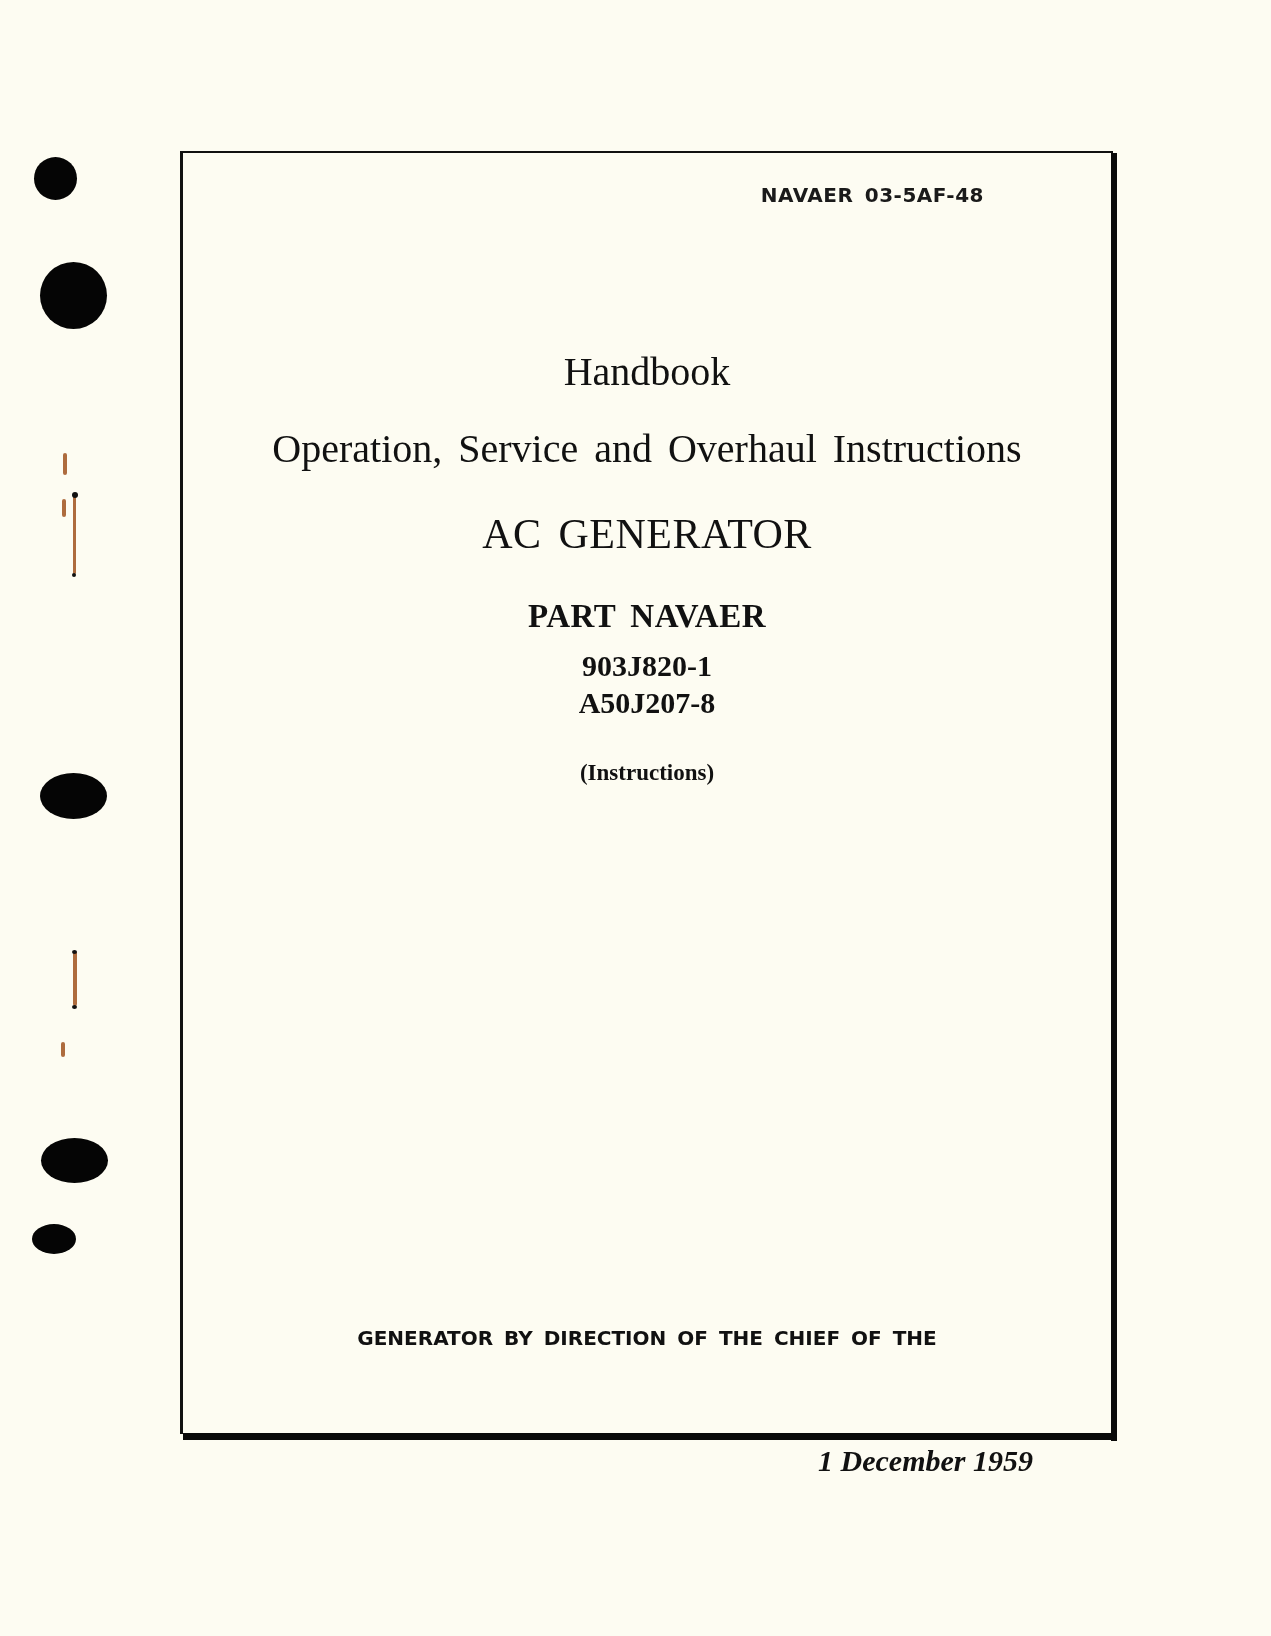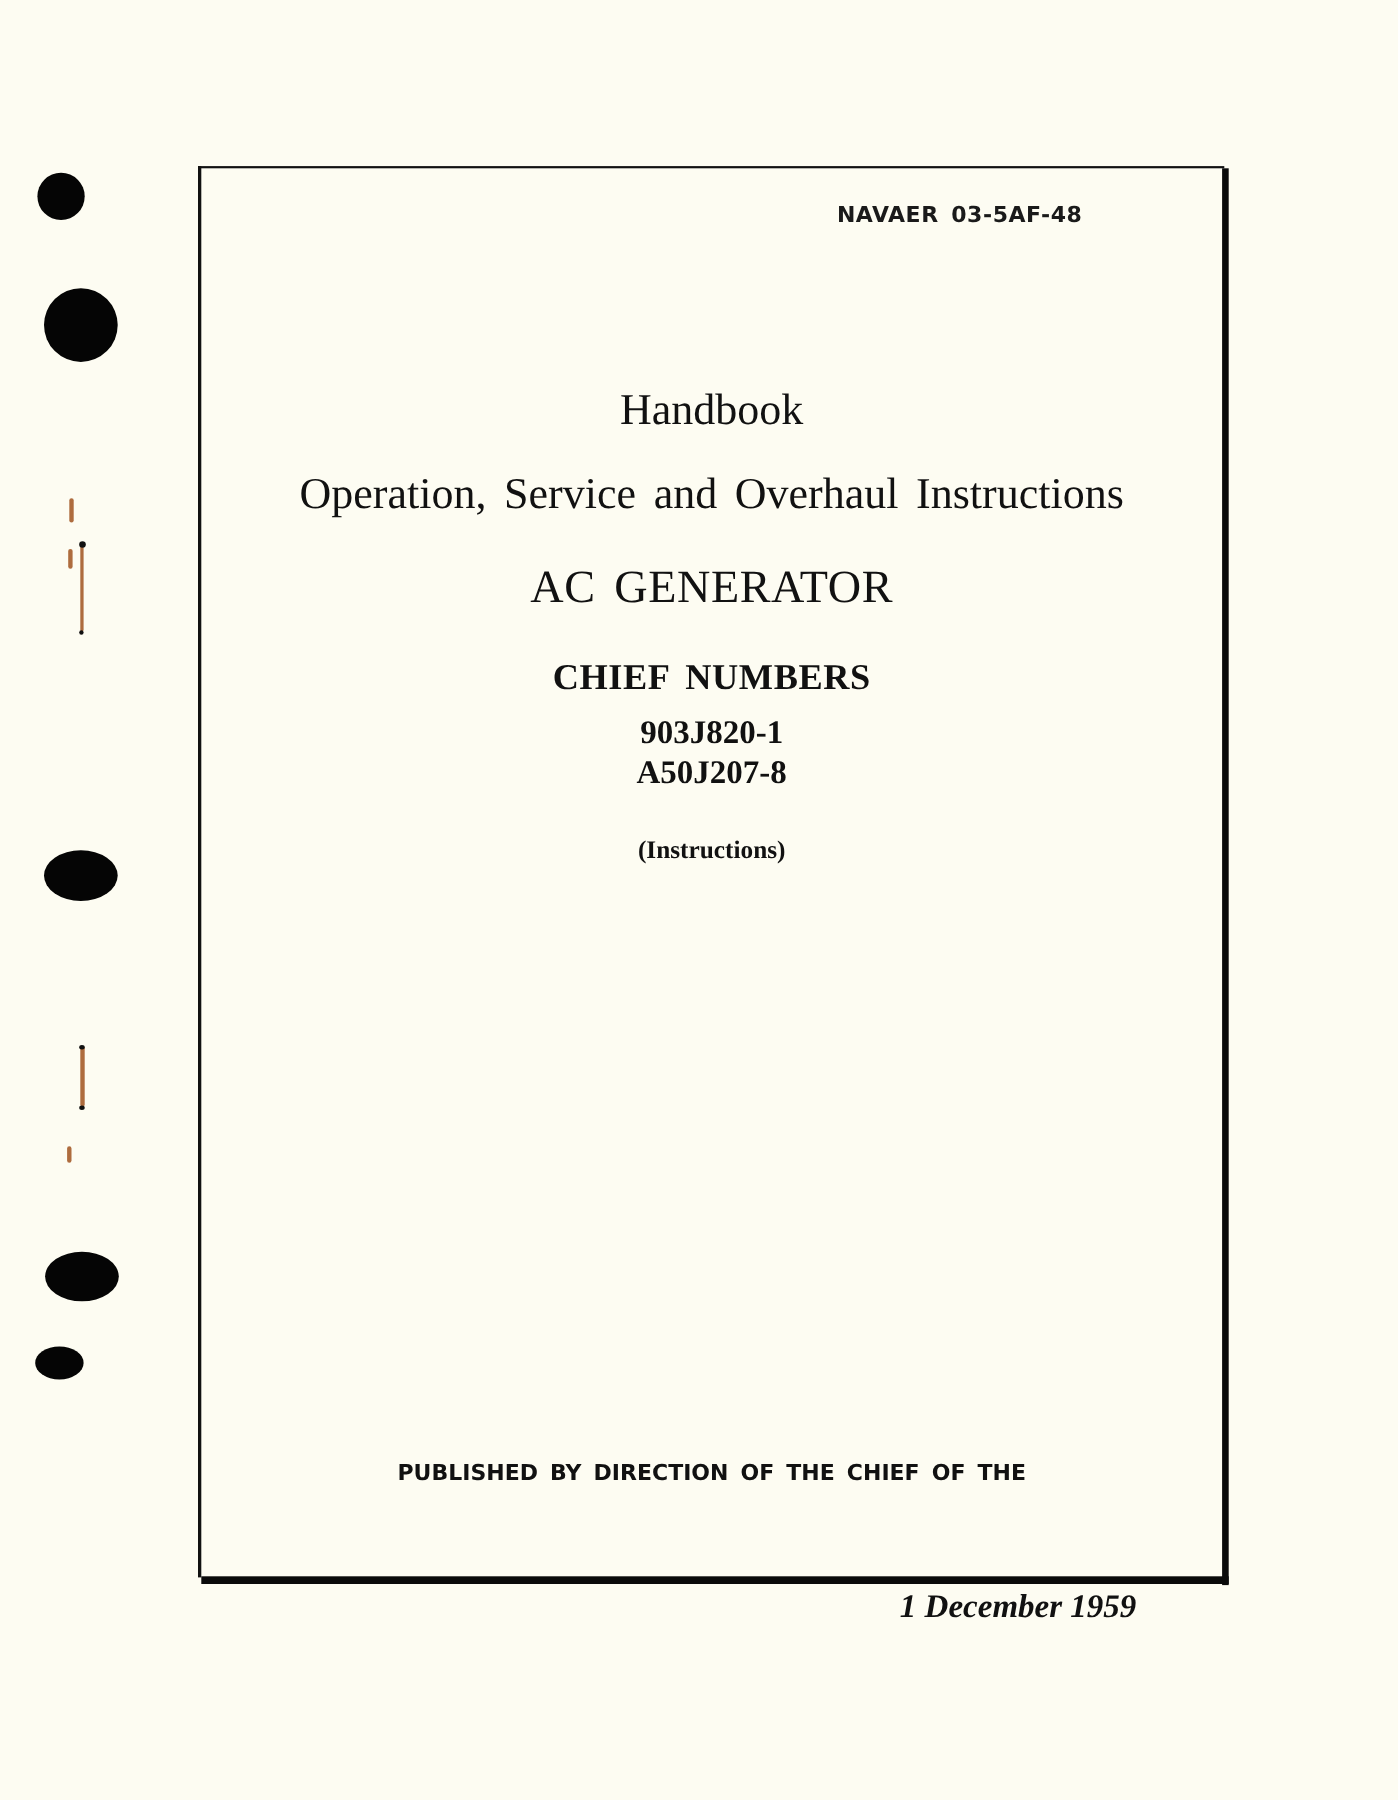--- a/index.html
+++ b/index.html
@@ -166,23 +166,23 @@
   <div class="frame-shadow-right"></div>
   <div class="frame-shadow-bottom"></div>
   <div class="frame"></div>
 
   <div class="doc-number">NAVAER 03-5AF-48</div>
 
   <div class="center-block title-handbook">Handbook</div>
   <div class="center-block title-instructions">Operation, Service and Overhaul Instructions</div>
   <div class="center-block title-product">AC GENERATOR</div>
 
-  <div class="center-block part-heading">CHIEF NUMBERS</div>
+  <div class="center-block part-heading">PART NAVAER</div>
   <div class="center-block part-number-1">903J820-1</div>
   <div class="center-block part-number-2">A50J207-8</div>
   <div class="center-block manufacturer">(Instructions)</div>
 
   <div class="center-block publisher">
-    <div>PUBLISHED BY DIRECTION OF THE CHIEF OF THE</div>
+    <div>GENERATOR BY DIRECTION OF THE CHIEF OF THE</div>
   </div>
 
   <div class="date">1 December 1959</div>
 </div>
 
 </body></html>

